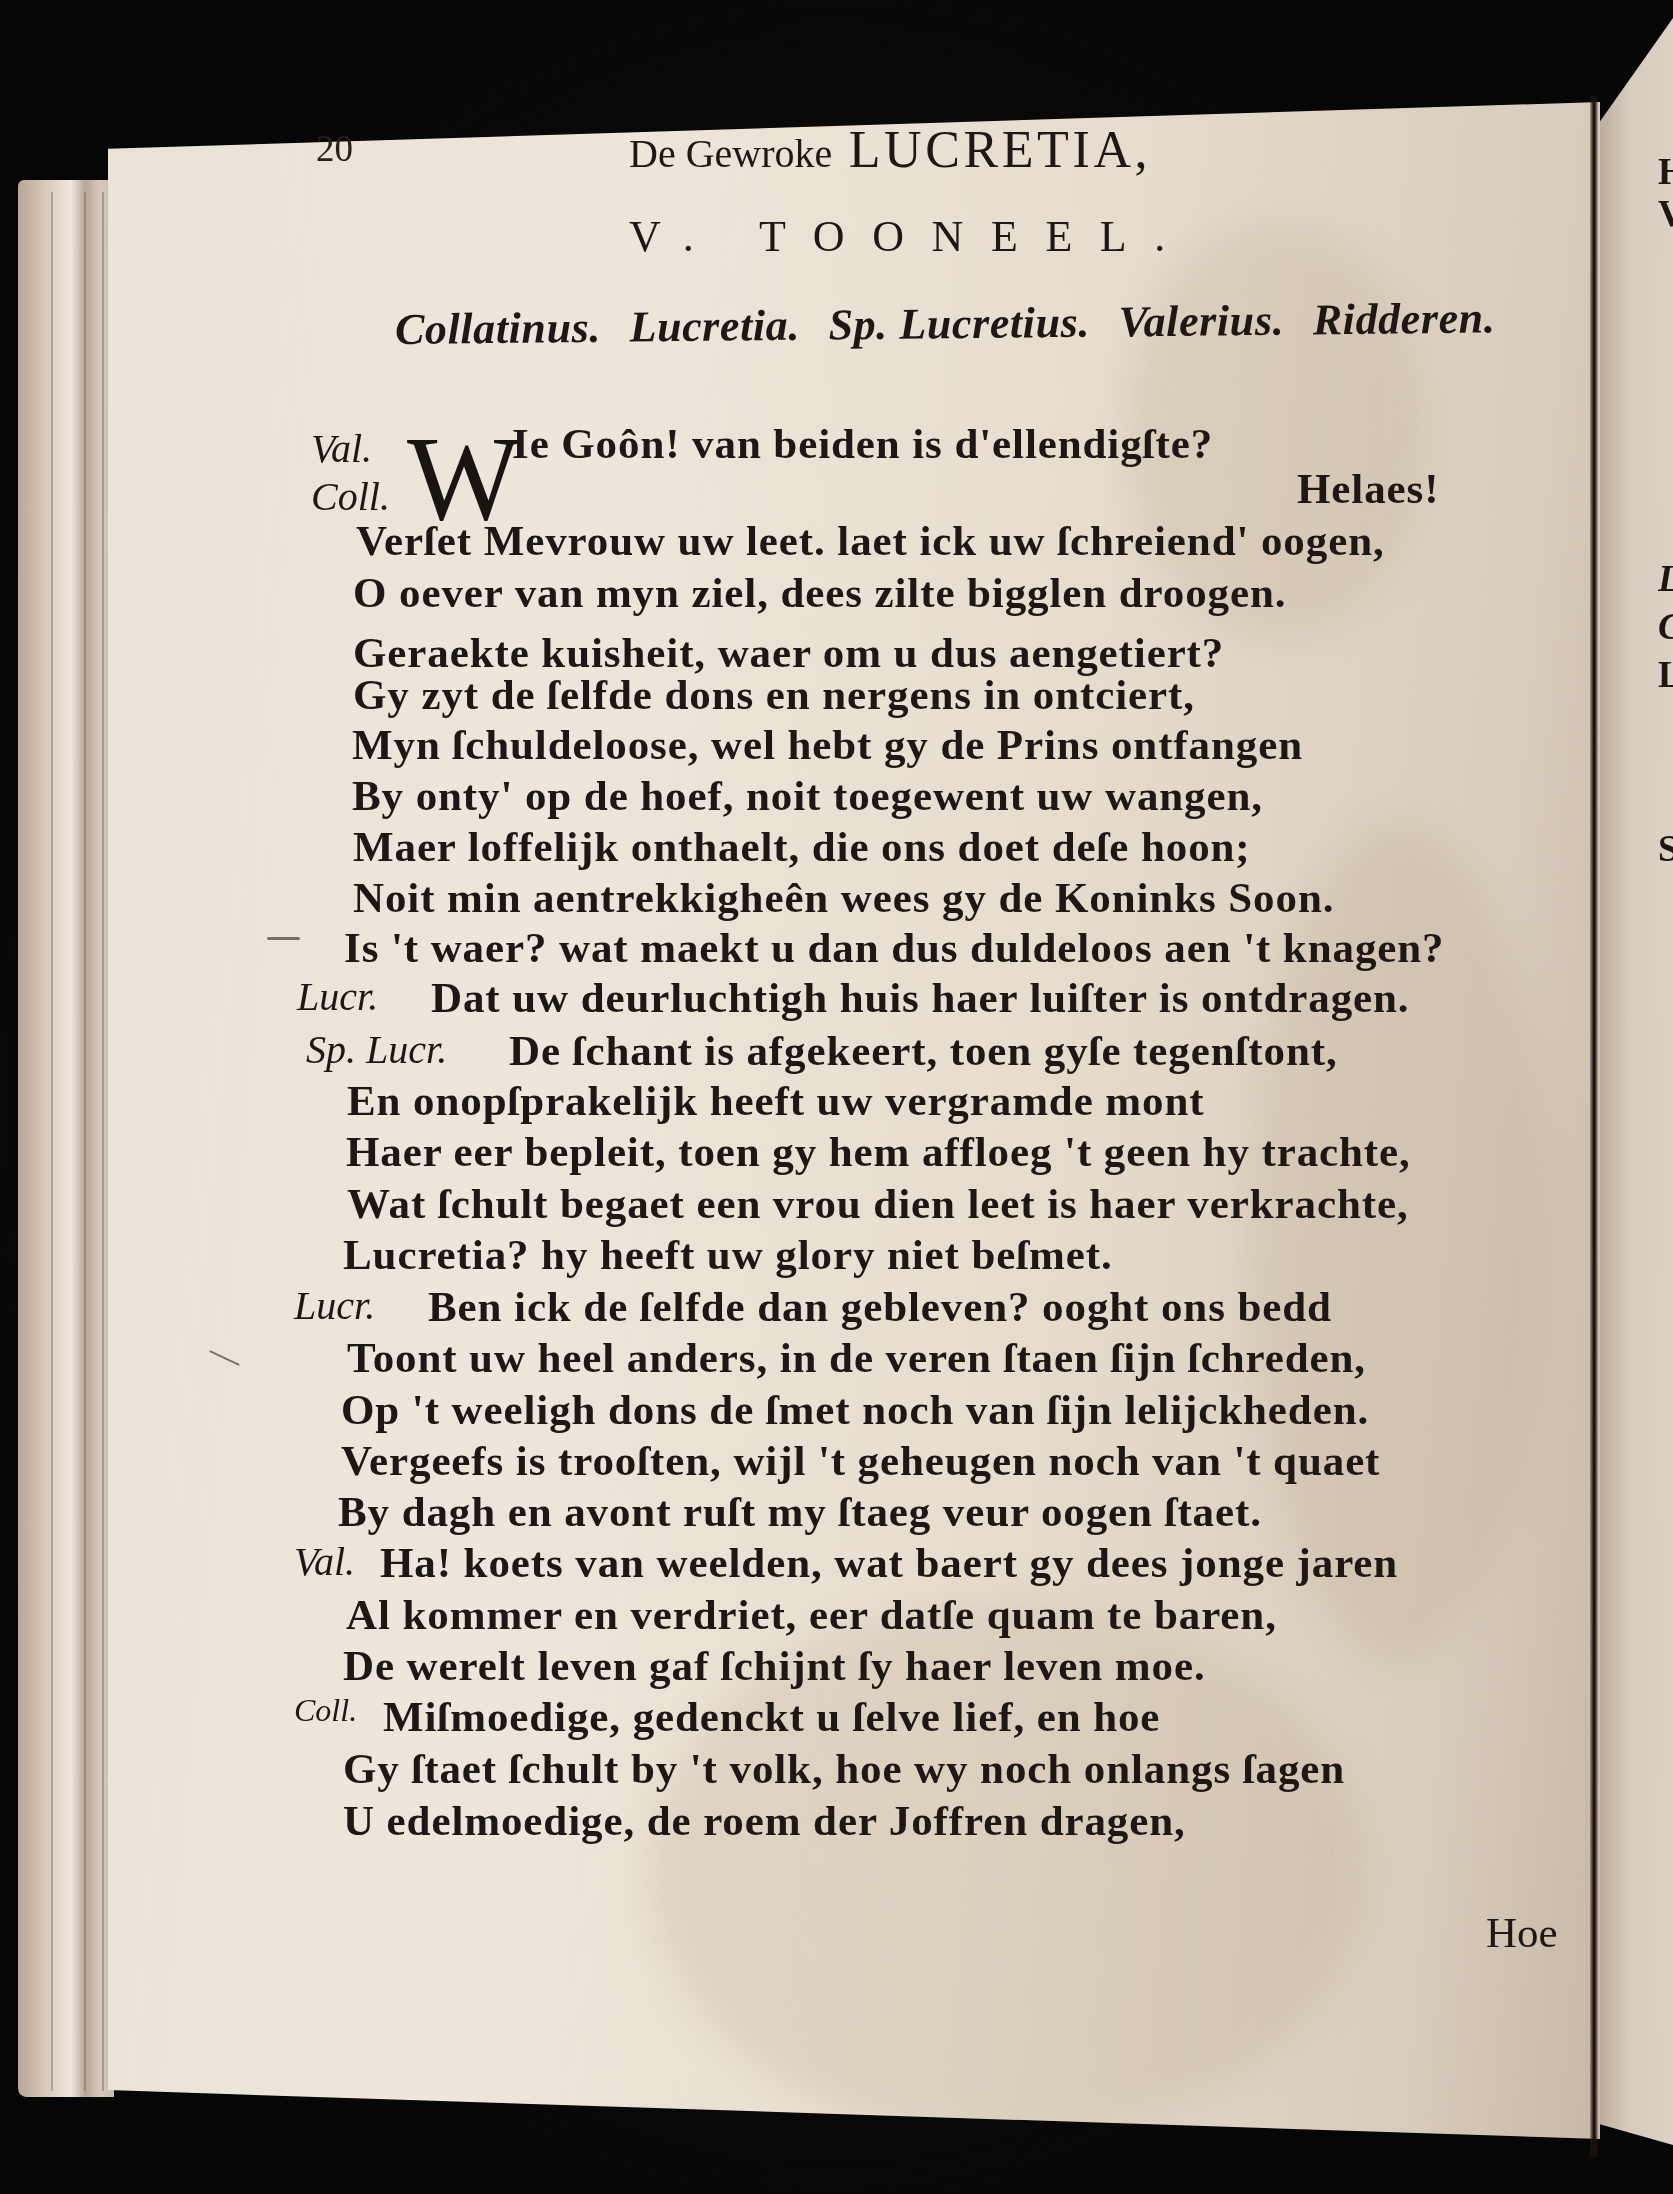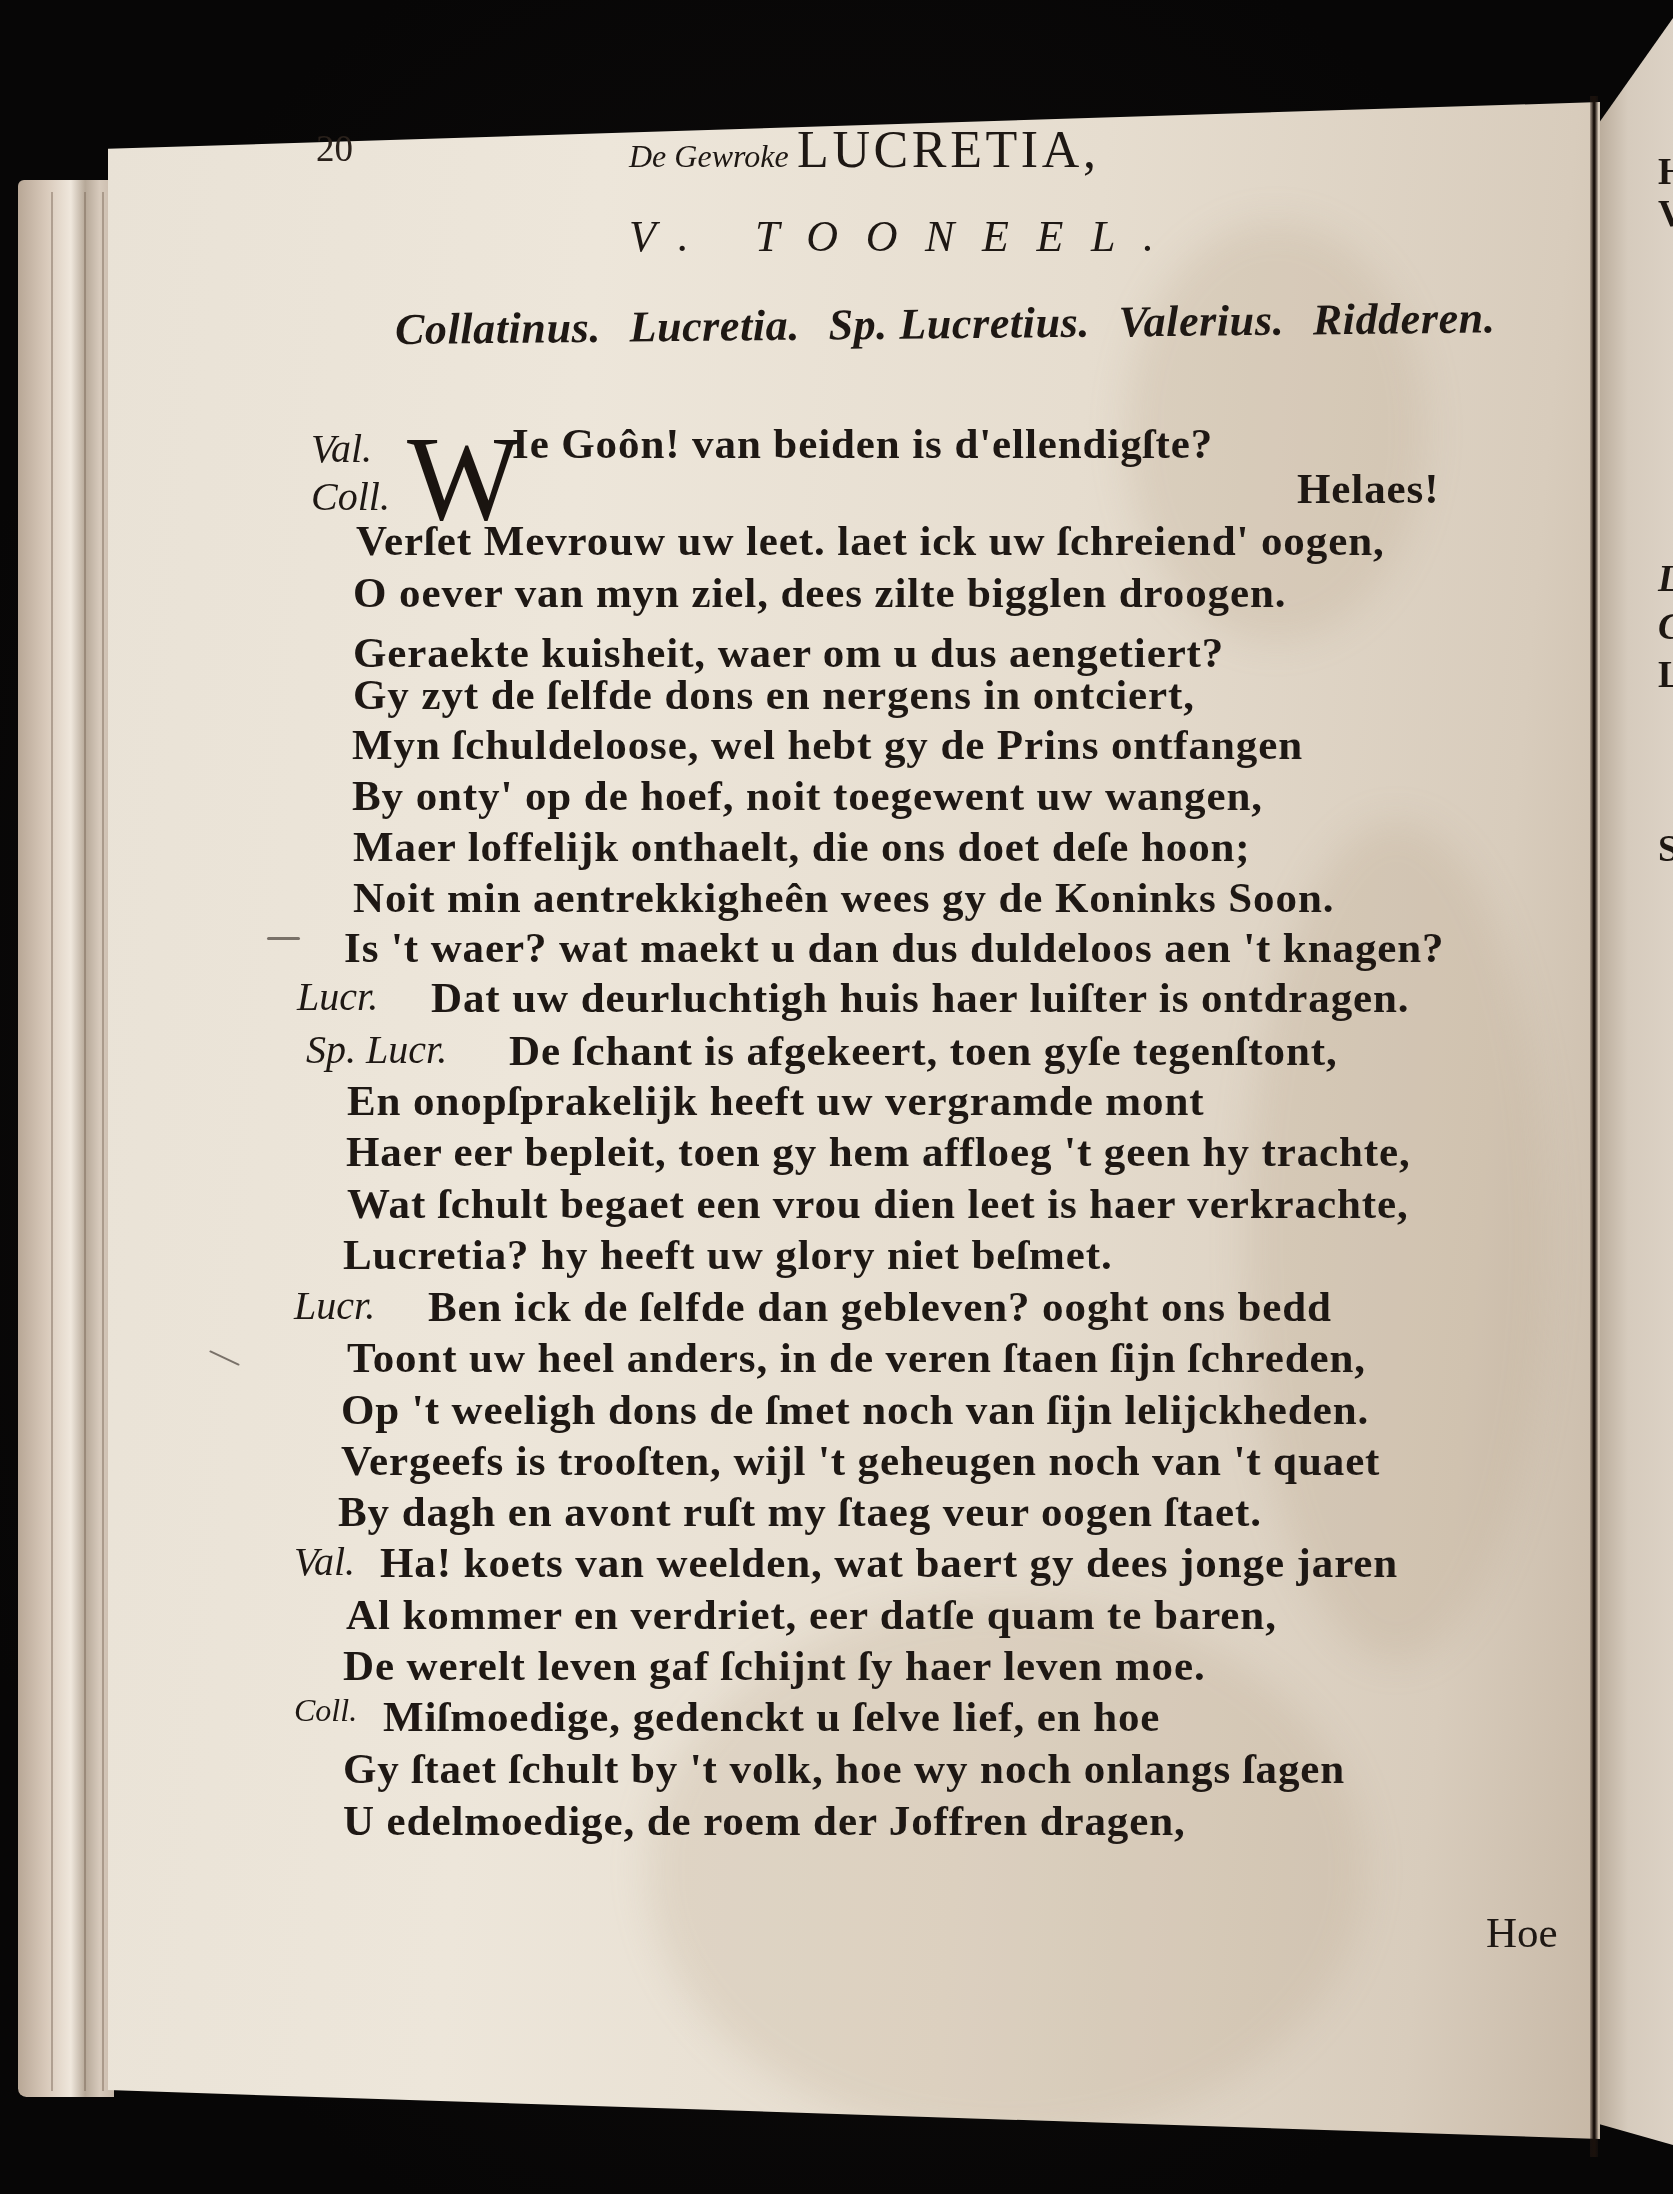--- a/index.html
+++ b/index.html
@@ -72,28 +72,28 @@
   .ink { color: #1e1814; }
   .page-number {
     position: absolute; left: 316px; top: 127px;
     font-size: 37px; color: #2a211b;
   }
   .running-head {
     position: absolute; left: 629px; top: 120px;
     white-space: nowrap;
   }
   .running-head .it {
-    font-style: italic; font-size: 32px; margin-right: 6px;
+    font-size: 40px; margin-right: 14px;
   }
   .running-head .caps {
     font-size: 52px; letter-spacing: 3.6px;
   }
   .scene-heading {
     position: absolute; left: 629px; top: 211px;
-    font-size: 44px; letter-spacing: 27.6px; white-space: nowrap; font-style: italic;
+    font-size: 44px; letter-spacing: 27.6px; white-space: nowrap;
   }
   .cast {
     position: absolute; left: 395px; top: 304px;
     font-size: 44px; font-style: italic; font-weight: bold;
     white-space: nowrap; letter-spacing: 0.6px;
     transform: rotate(-0.6deg);
     transform-origin: left center;
   }
   .cast span { margin-right: 17px; }
 

